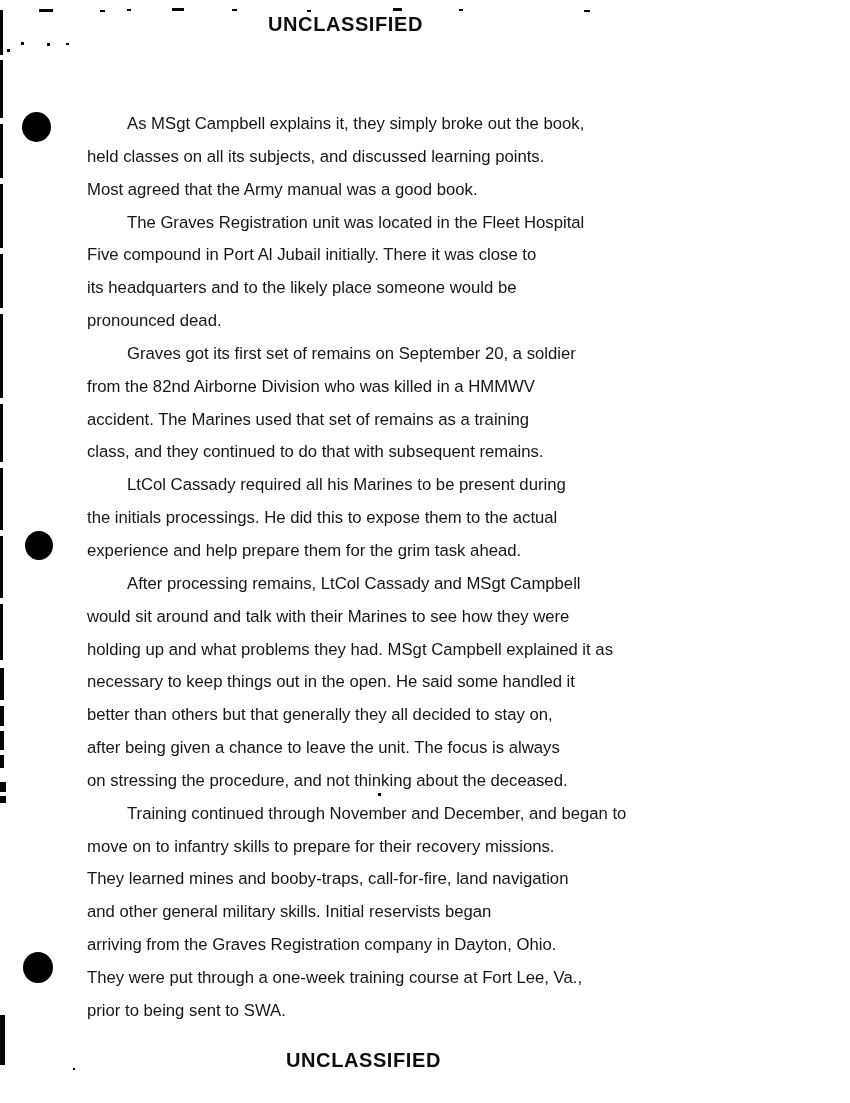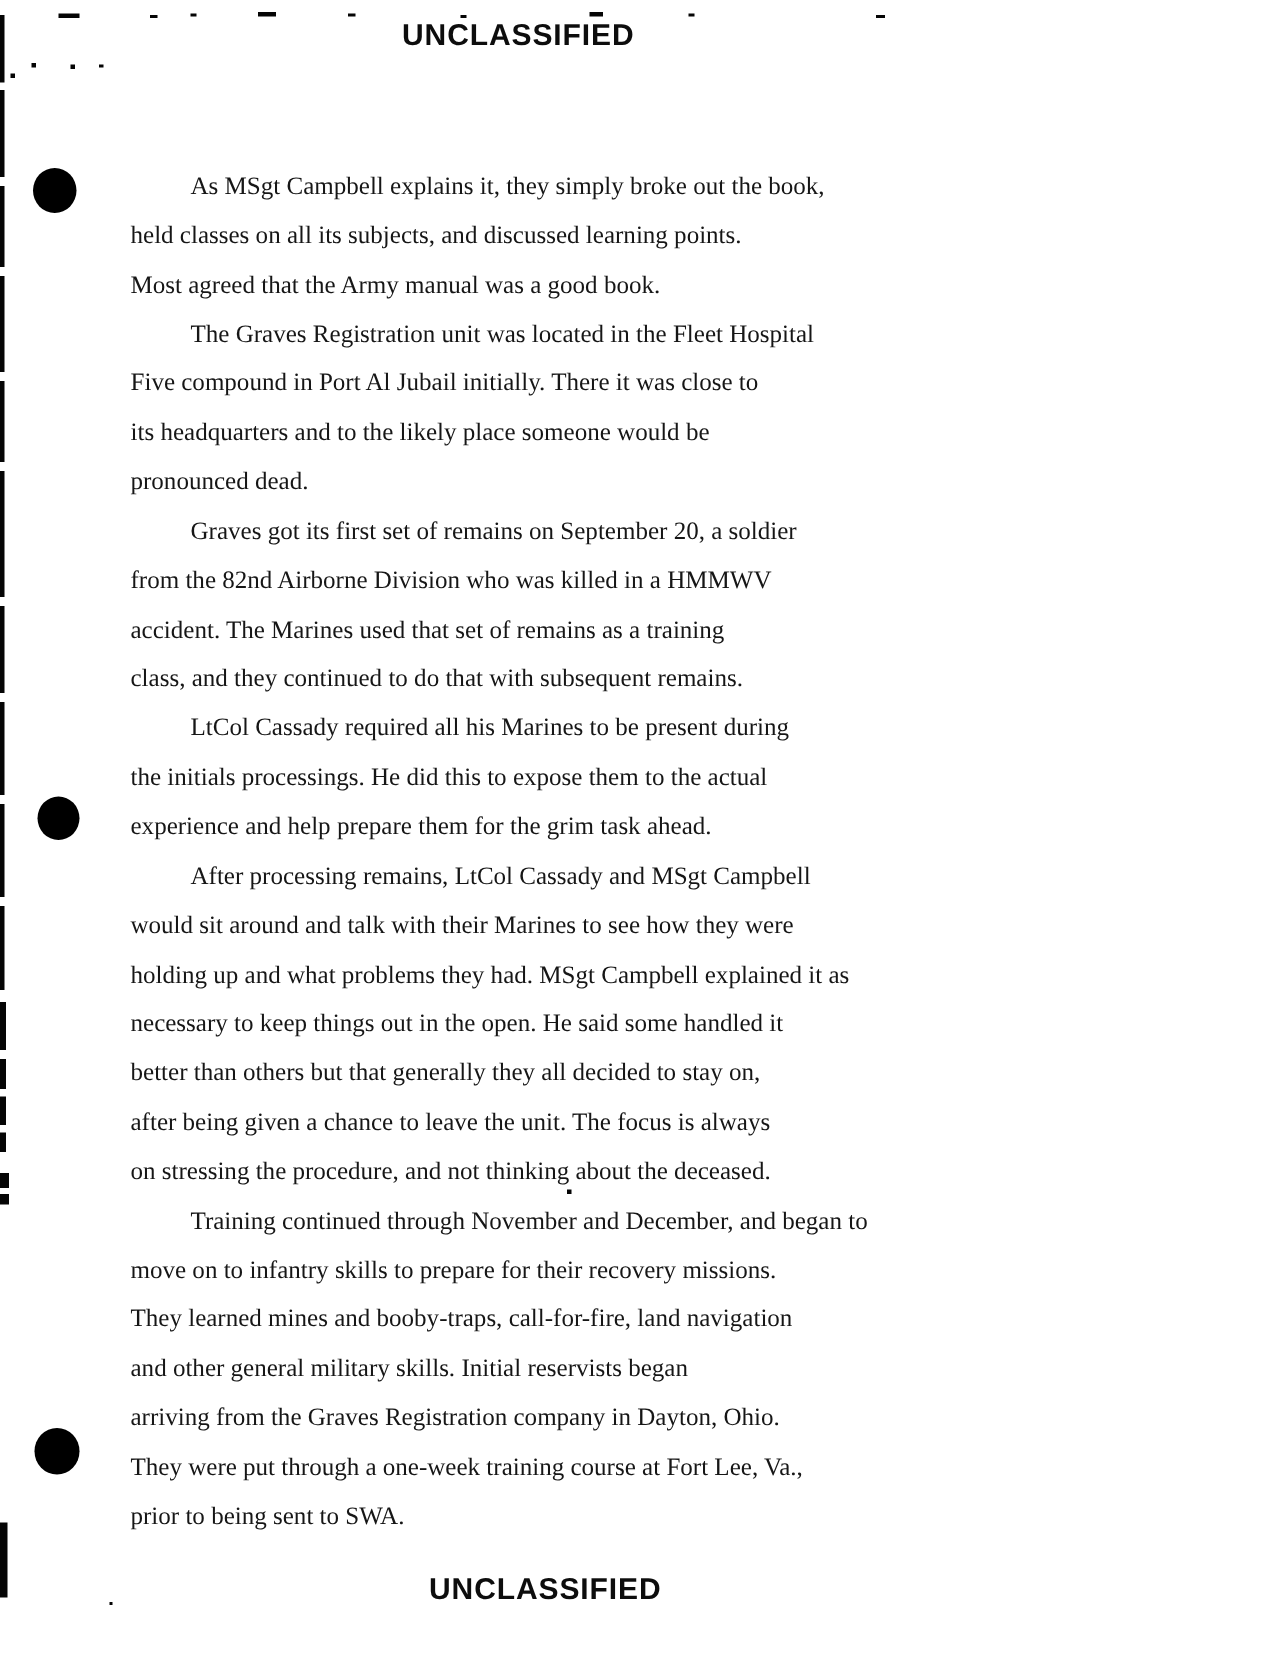--- a/index.html
+++ b/index.html
@@ -20,21 +20,21 @@
     font-size: 20px;
     letter-spacing: 0.6px;
     color: #0d0d0d;
   }
   .classification.header { top: 13px; transform: translateX(8px); }
   .classification.footer { top: 1049px; transform: translateX(26px); }
   .body-text {
     position: absolute;
     left: 87px;
     top: 108px;
-    font-family: Liberation Serif, serif;
+    font-family: Liberation Sans, sans-serif;
     font-size: 16.7px;
     line-height: 32.85px;
     color: #161616;
     white-space: pre;
   }
   .line { height: 32.85px; }
   .line.indent { padding-left: 40px; }
   .punch {
     position: absolute;
     background: #000;

